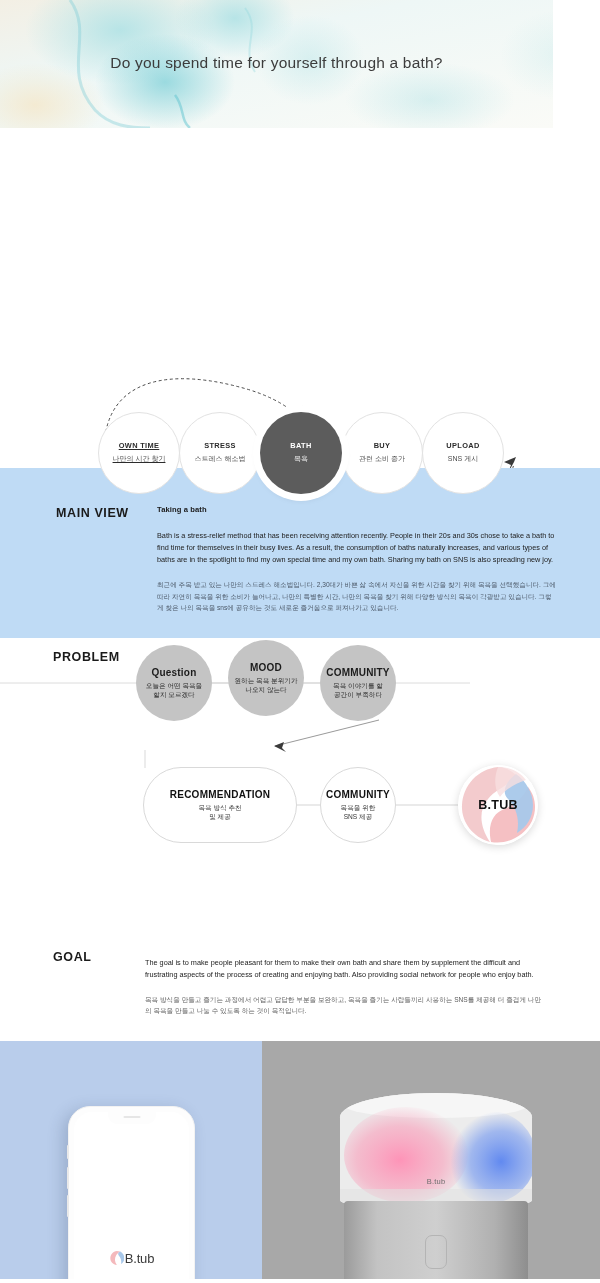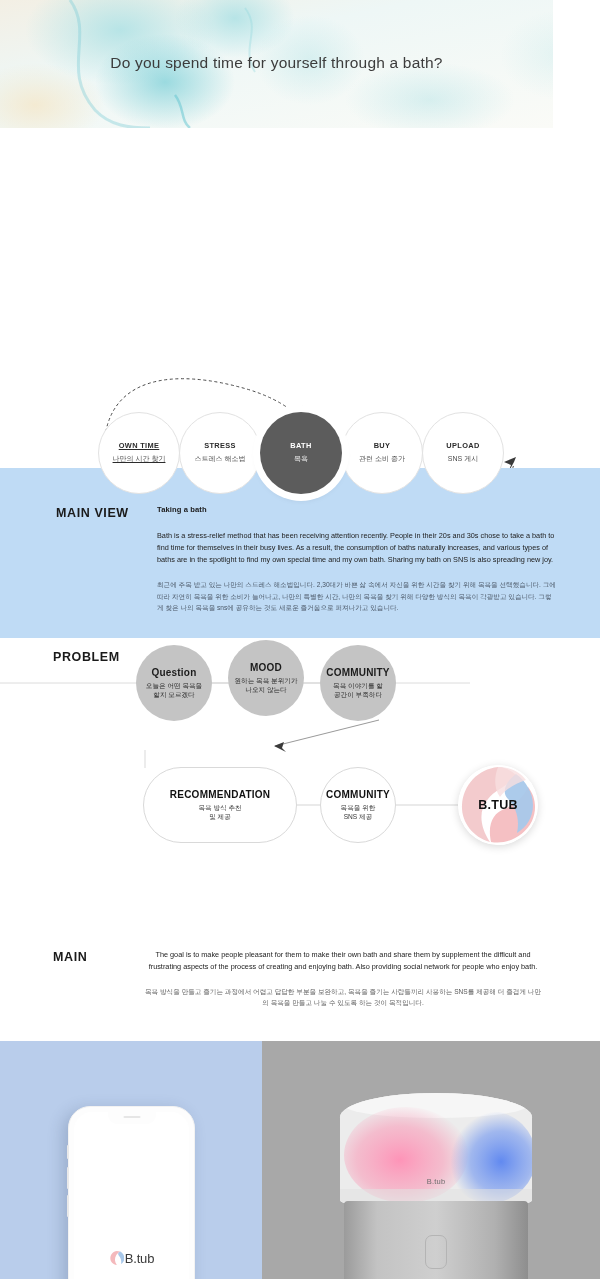--- a/index.html
+++ b/index.html
@@ -316,22 +316,22 @@
         <path d="M40 2 C20 4 5 20 4 40 C3 56 14 72 32 77 C22 62 20 46 30 34 C38 24 50 22 58 10 C52 5 46 2 40 2 Z" fill="#f1c2c4" opacity=".85"></path>
         <path d="M33 77 C48 80 66 72 74 56 C79 45 78 32 70 22 C64 34 56 40 46 44 C36 48 29 58 33 77 Z" fill="#f4b9bc" opacity=".9"></path>
         <path d="M58 9 C68 16 75 28 75 40 C75 52 69 62 59 68 C62 54 58 42 50 34 C44 28 46 18 58 9 Z" fill="#a8c8ea" opacity=".95"></path>
         <path d="M40 2 C52 2 62 7 68 15 C58 18 48 24 42 32 C36 24 36 12 40 2 Z" fill="#f7dfe0" opacity=".8"></path>
       </svg>
       <span class="btub-text">B.TUB</span>
     </div>
   </section>
 
   <section class="goal">
-    <div class="sec-label" style="position:absolute;left:53px;top:12px;">MAIN</div>
-    <div style="position:absolute;left:145px;top:11px;width:396px;text-align:center;">
+    <div class="sec-label" style="position:absolute;left:53px;top:12px;">GOAL</div>
+    <div style="position:absolute;left:145px;top:19px;width:396px;">
       <p class="g-en">The goal is to make people pleasant for them to make their own bath and share them by supplement the difficult and frustrating aspects of the process of creating and enjoying  bath. Also providing social network for people who enjoy bath.</p>
       <p class="g-ko">목욕 방식을 만들고 즐기는 과정에서 어렵고 답답한 부분을 보완하고, 목욕을 즐기는 사람들끼리 사용하는 SNS를 제공해 더 즐겁게 나만의 목욕을 만들고 나눌 수 있도록 하는 것이 목적입니다.</p>
     </div>
   </section>
 
   <section class="photos">
 
     <div class="photo-left">
       <div class="phone">
         <div class="phone-side" style="top:38px;height:14px;"></div>

